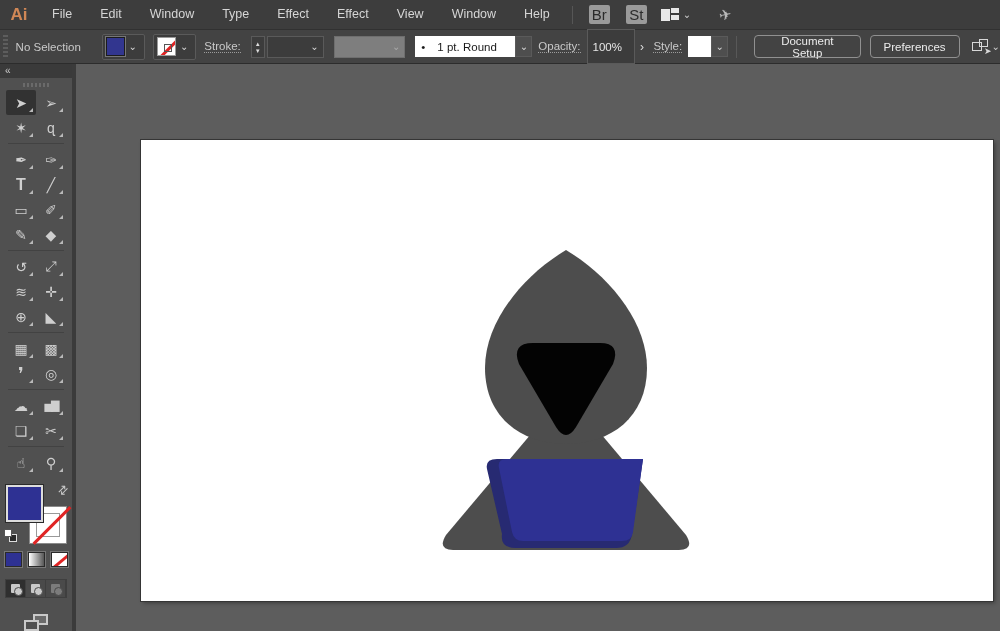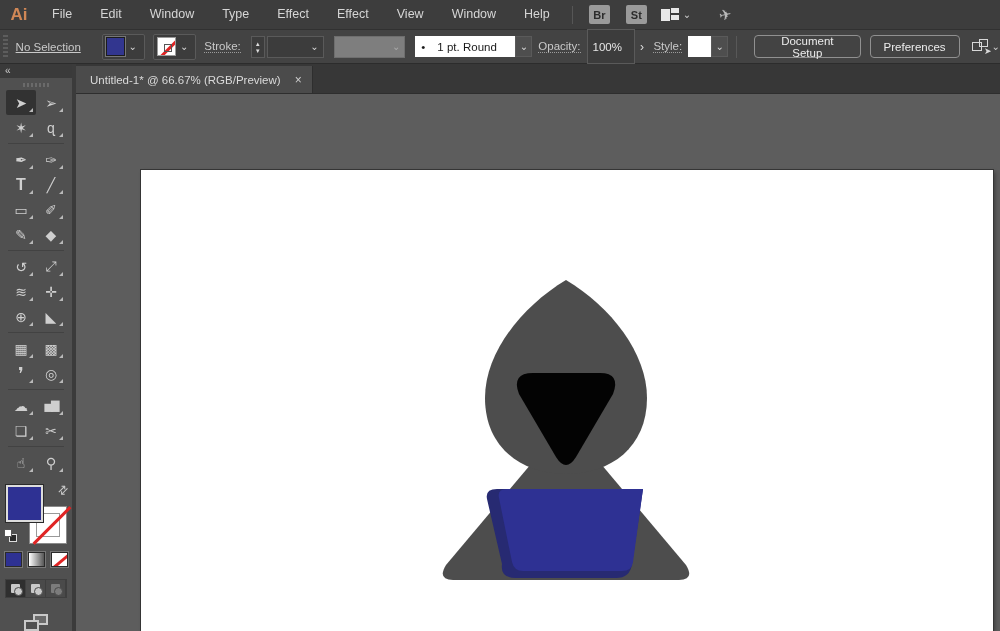--- a/index.html
+++ b/index.html
@@ -4,32 +4,32 @@
 <style>
   * { margin:0; padding:0; box-sizing:border-box; }
   html,body { width:1000px; height:631px; overflow:hidden; }
   body { font-family:"Liberation Sans","DejaVu Sans",sans-serif; font-size:12px; color:#d0d0d0; background:#3e3e3e; position:relative; }
 
   
   .menubar { position:absolute; left:0; top:0; width:1000px; height:30px; background:#3d3d3d; display:flex; align-items:center; border-bottom:1px solid #313131; }
   .ai-logo { width:38px; text-align:center; font-weight:bold; font-size:17px; color:#d08756; }
   .menu-item { padding:0 14px; line-height:29px; color:#d6d6d6; font-size:12.5px; cursor:default; }
   .menu-sep { width:1px; height:18px; background:#565656; margin:0 8px; }
-  .badge { width:21px; height:19px; background:#9a9a9a; color:#2c2c2c; font-weight:bold; font-size:11px; display:flex; align-items:center; justify-content:center; border-radius:2px; margin:0 8px; }
+  .badge { width:21px; height:19px; background:#9a9a9a; color:#2c2c2c; font-weight:normal; font-size:15px; display:flex; align-items:center; justify-content:center; border-radius:2px; margin:0 8px; }
   .arrange-icon { display:flex; align-items:center; margin:0 10px 0 6px; }
   .arrange-icon .r1 { width:9px; height:12px; background:#e8e8e8; margin-right:1px; }
   .arrange-icon .r2col { display:flex; flex-direction:column; }
   .arrange-icon .r2 { width:8px; height:5px; background:#e8e8e8; margin-bottom:2px; }
   .chev { color:#cfcfcf; font-size:10px; margin-left:4px; }
   .gpu { font-size:15px; color:#b9b9b9; margin-left:18px; transform:rotate(-12deg); }
 
   
   .controlbar { position:absolute; left:0; top:30px; width:1000px; height:34px; background:#434343; border-bottom:1px solid #2c2c2c; display:flex; align-items:center; }
   .grip-v { width:5px; height:24px; margin-left:3px; background:repeating-linear-gradient(to bottom,#5d5d5d 0 2px,transparent 2px 4px); }
-  .cb-label { color:#c9c9c9; font-size:11.5px; margin:4px 6px;text-decoration:underline; }
+  .cb-label { color:#c9c9c9; font-size:11.5px; margin:4px 6px; }
   .cb-link { color:#c9c9c9; font-size:11.5px; margin:0 6px; border-bottom:1px dotted #9b9b9b; }
   .swatch-combo { display:flex; align-items:center; border:1px solid #5a5a5a; background:#3c3c3c; height:26px; padding:2px 3px; margin:0 4px; border-radius:2px; }
   .swatch-fill { width:19px; height:19px; background:#32368f; border:1px solid #1c1c1c; outline:1px solid #777; }
   .swatch-none { width:19px; height:19px; background:#fff; border:1px solid #9a9a9a; position:relative; overflow:hidden; }
   .swatch-none::before { content:""; position:absolute; left:-3px; top:8px; width:30px; height:2.5px; background:#e02424; transform:rotate(-45deg); }
   .swatch-none::after { content:""; position:absolute; left:6px; top:6px; width:6px; height:6px; border:1px solid #555; background:transparent; }
   .combo-chev { color:#d8d8d8; font-size:10px; padding:0 4px; }
   .stepper { width:15px; height:22px; border:1px solid #5a5a5a; background:#3c3c3c; display:flex; flex-direction:column; align-items:center; justify-content:center; font-size:7px; color:#ddd; line-height:7px; margin-left:4px; }
   .dark-combo { width:62px; height:22px; border:1px solid #5a5a5a; background:#3c3c3c; display:flex; align-items:center; justify-content:flex-end; margin-left:2px; }
   .disabled-combo { width:78px; height:22px; background:#7e7e7e; border:1px solid #6e6e6e; display:flex; align-items:center; justify-content:flex-end; margin:0 10px; }
@@ -312,26 +312,20 @@
 
     <div class="screen-mode">
       <div class="s2"></div>
       <div class="s1"></div>
     </div>
   </div>
 
   <div class="panel-divider"></div>
 
   <div class="docarea">
-    <div class="tabbar">
-      <div class="tab">
-        <span>Untitled-1* @ 66.67% (RGB/Preview)</span>
-        <span class="close">×</span>
-      </div>
-    </div>
     <div class="canvas">
       <div class="artboard">
         <svg viewBox="141 170 852 461" xmlns="http://www.w3.org/2000/svg">
 
           <path d="M566 433 C573 433 579 438 585 445 L686 565 Q695 580 679 580 L453 580 Q437 580 446 565 L547 445 C553 438 559 433 566 433 Z" fill="#4d4d4d"></path>
 
           <path d="M566 280 C521 307 485 353 485 398 C485 447 521 474 566 474 C611 474 647 447 647 398 C647 353 611 307 566 280 Z" fill="#4d4d4d"></path>
 
           <path d="M533 373 L600 373 Q621 373 613 394 L576 457 Q566 473 556 457 L519 394 Q511 373 533 373 Z" fill="#030303"></path>
 

